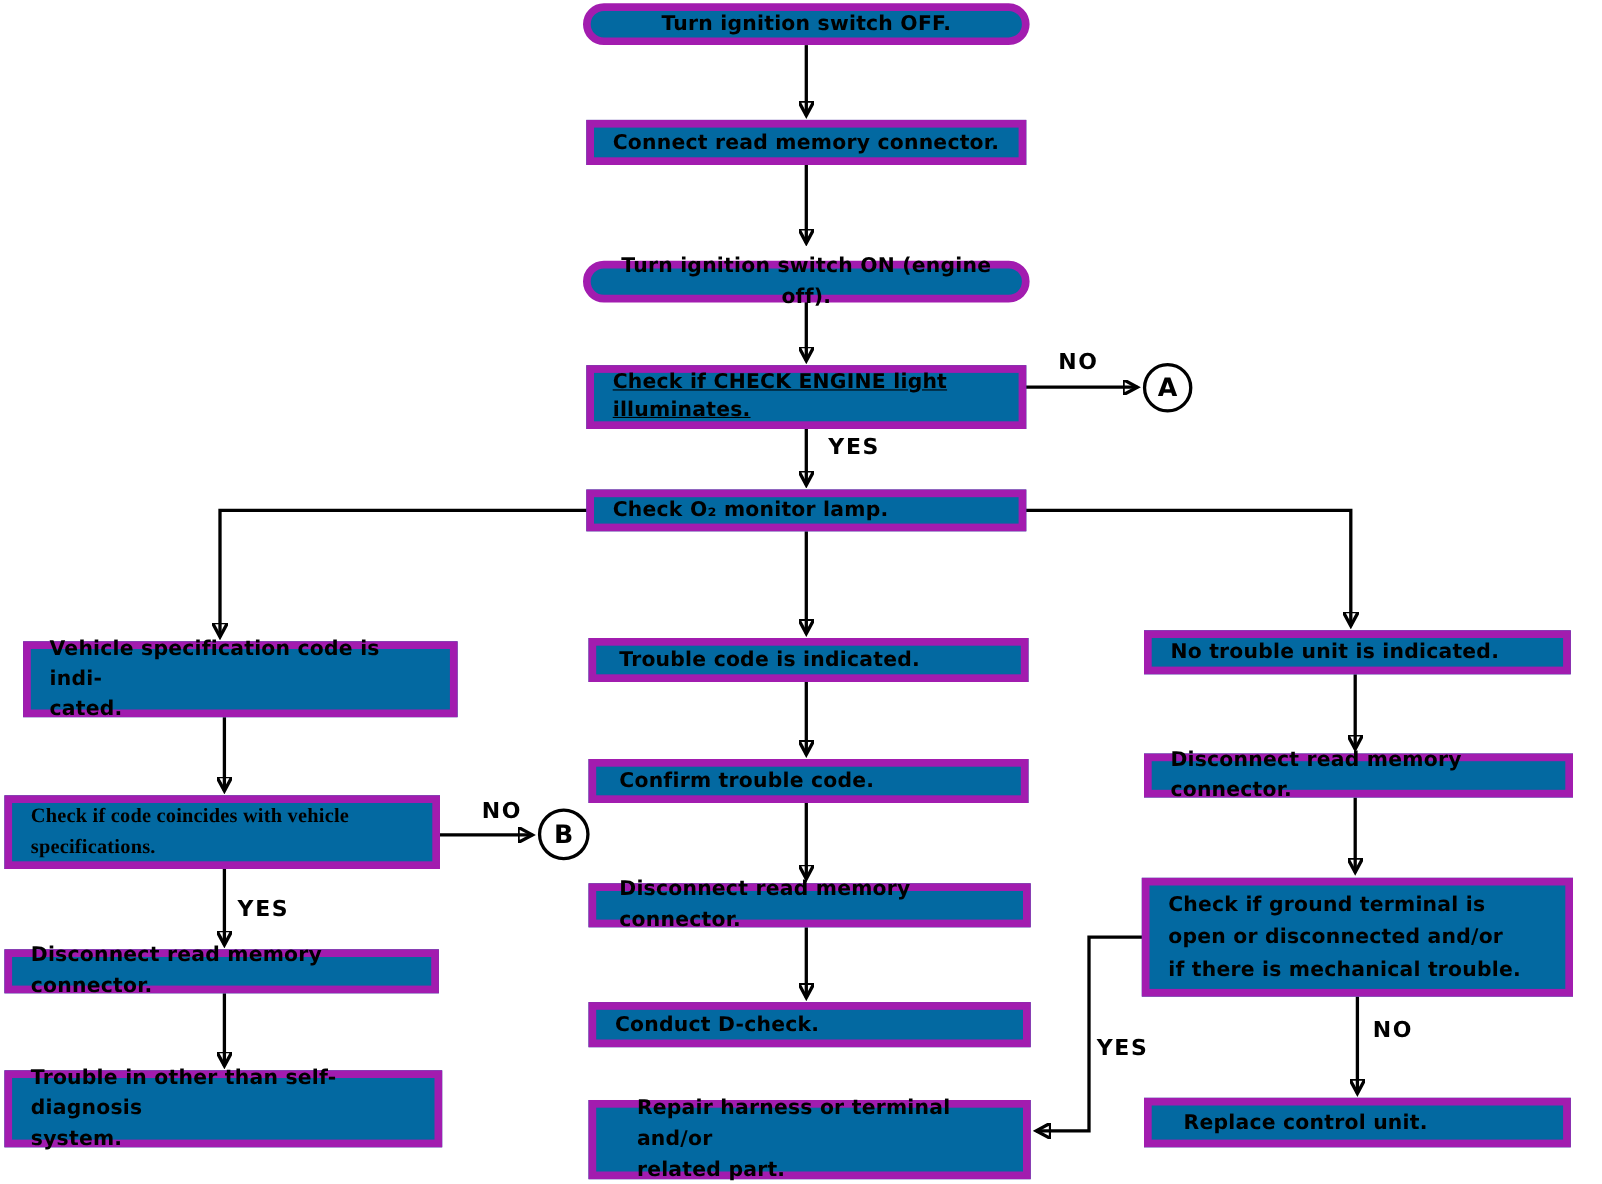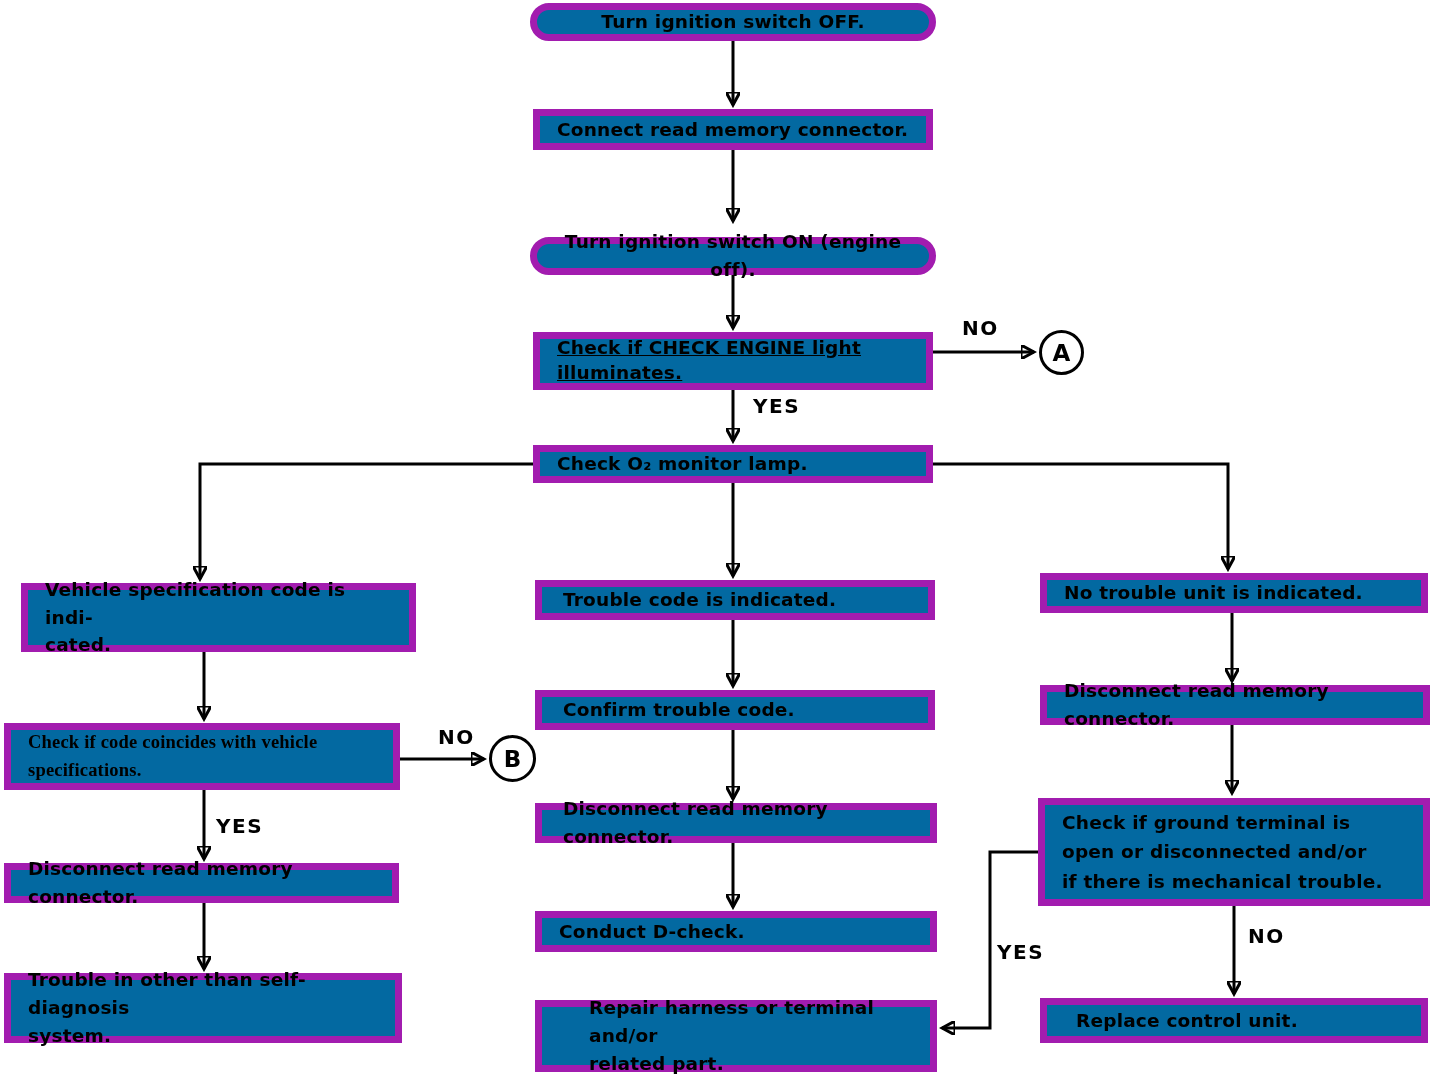--- a/index.html
+++ b/index.html
@@ -27,21 +27,21 @@
     line-height: 1.5;
     white-space: pre-line;
     padding: 2px 10px 2px 17px;
   }
   .node--stadium {
     border-radius: 19px;
     justify-content: center;
     text-align: center;
     padding: 2px 10px;
   }
-  .node--indent { padding-left: 47px; }
+  .node--indent { padding-left: 37px; }
   .connector-circle {
     position: absolute;
     border: 3px solid #000000;
     border-radius: 50%;
     background: #ffffff;
     display: flex;
     align-items: center;
     justify-content: center;
     font-size: 23px;
     font-weight: bold;

